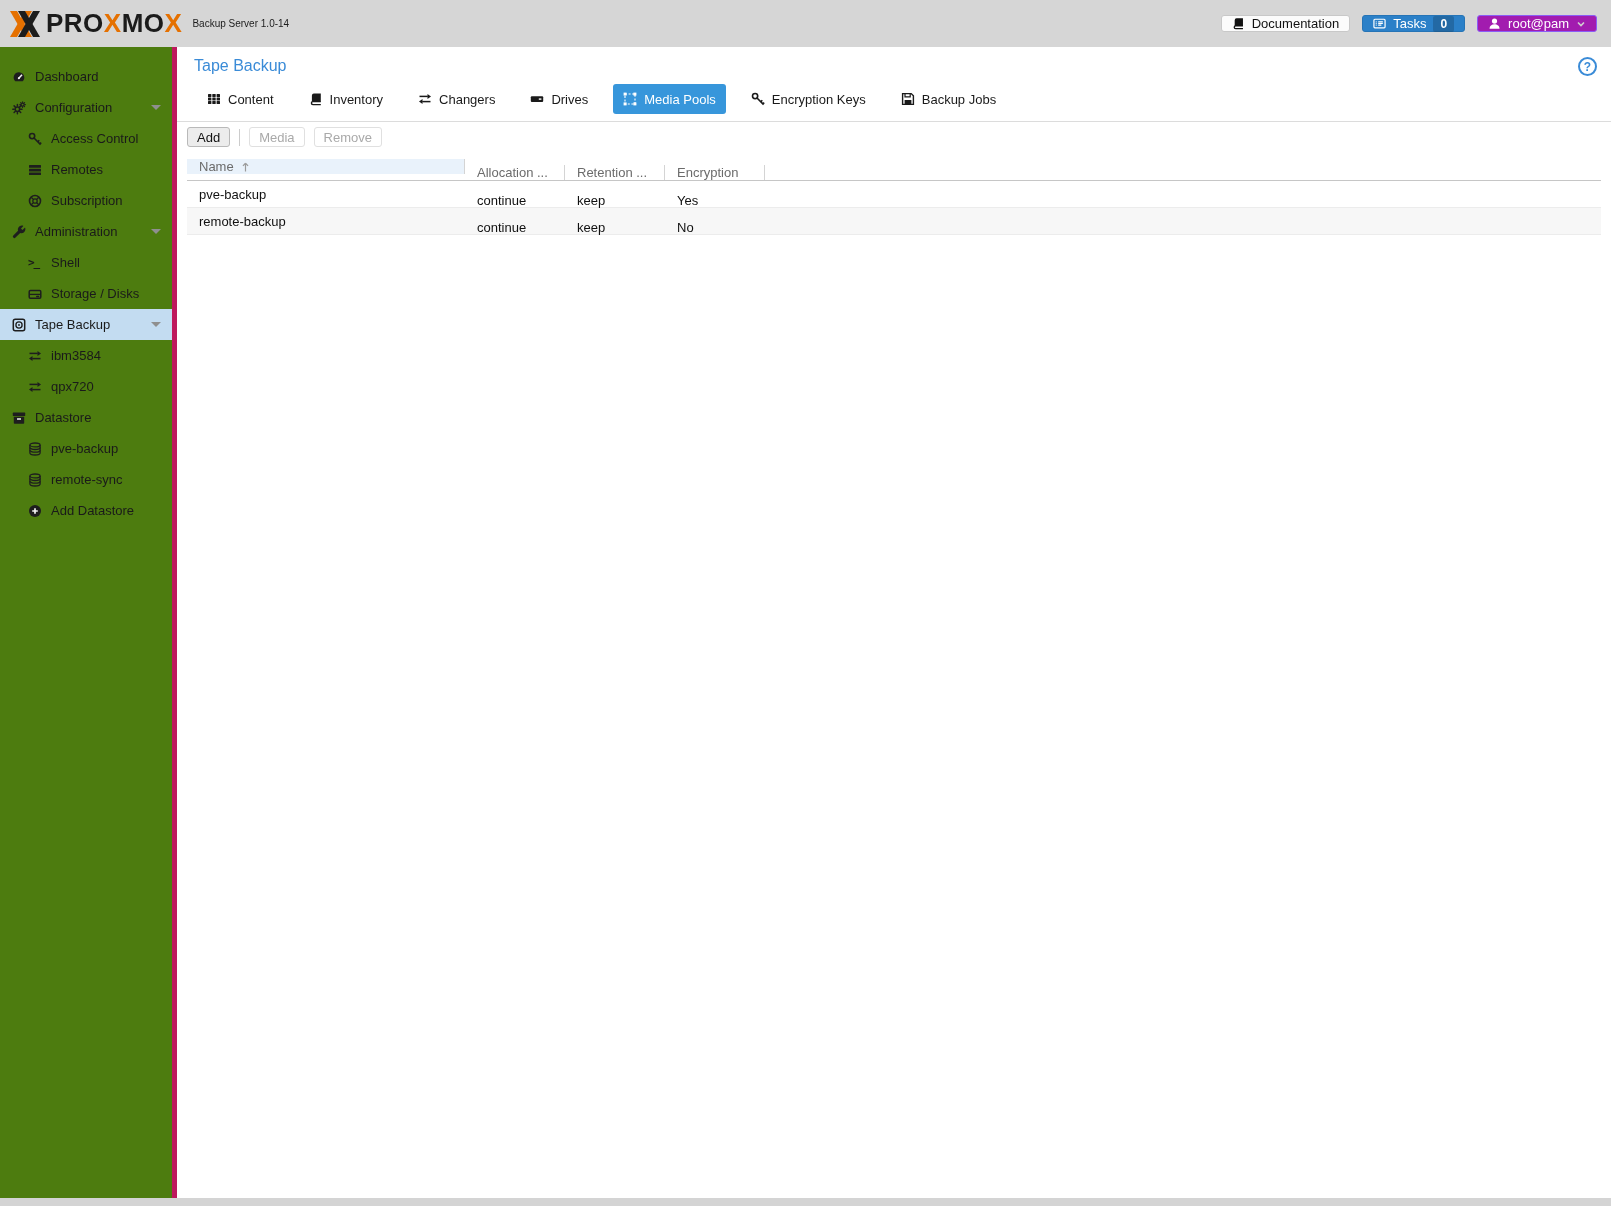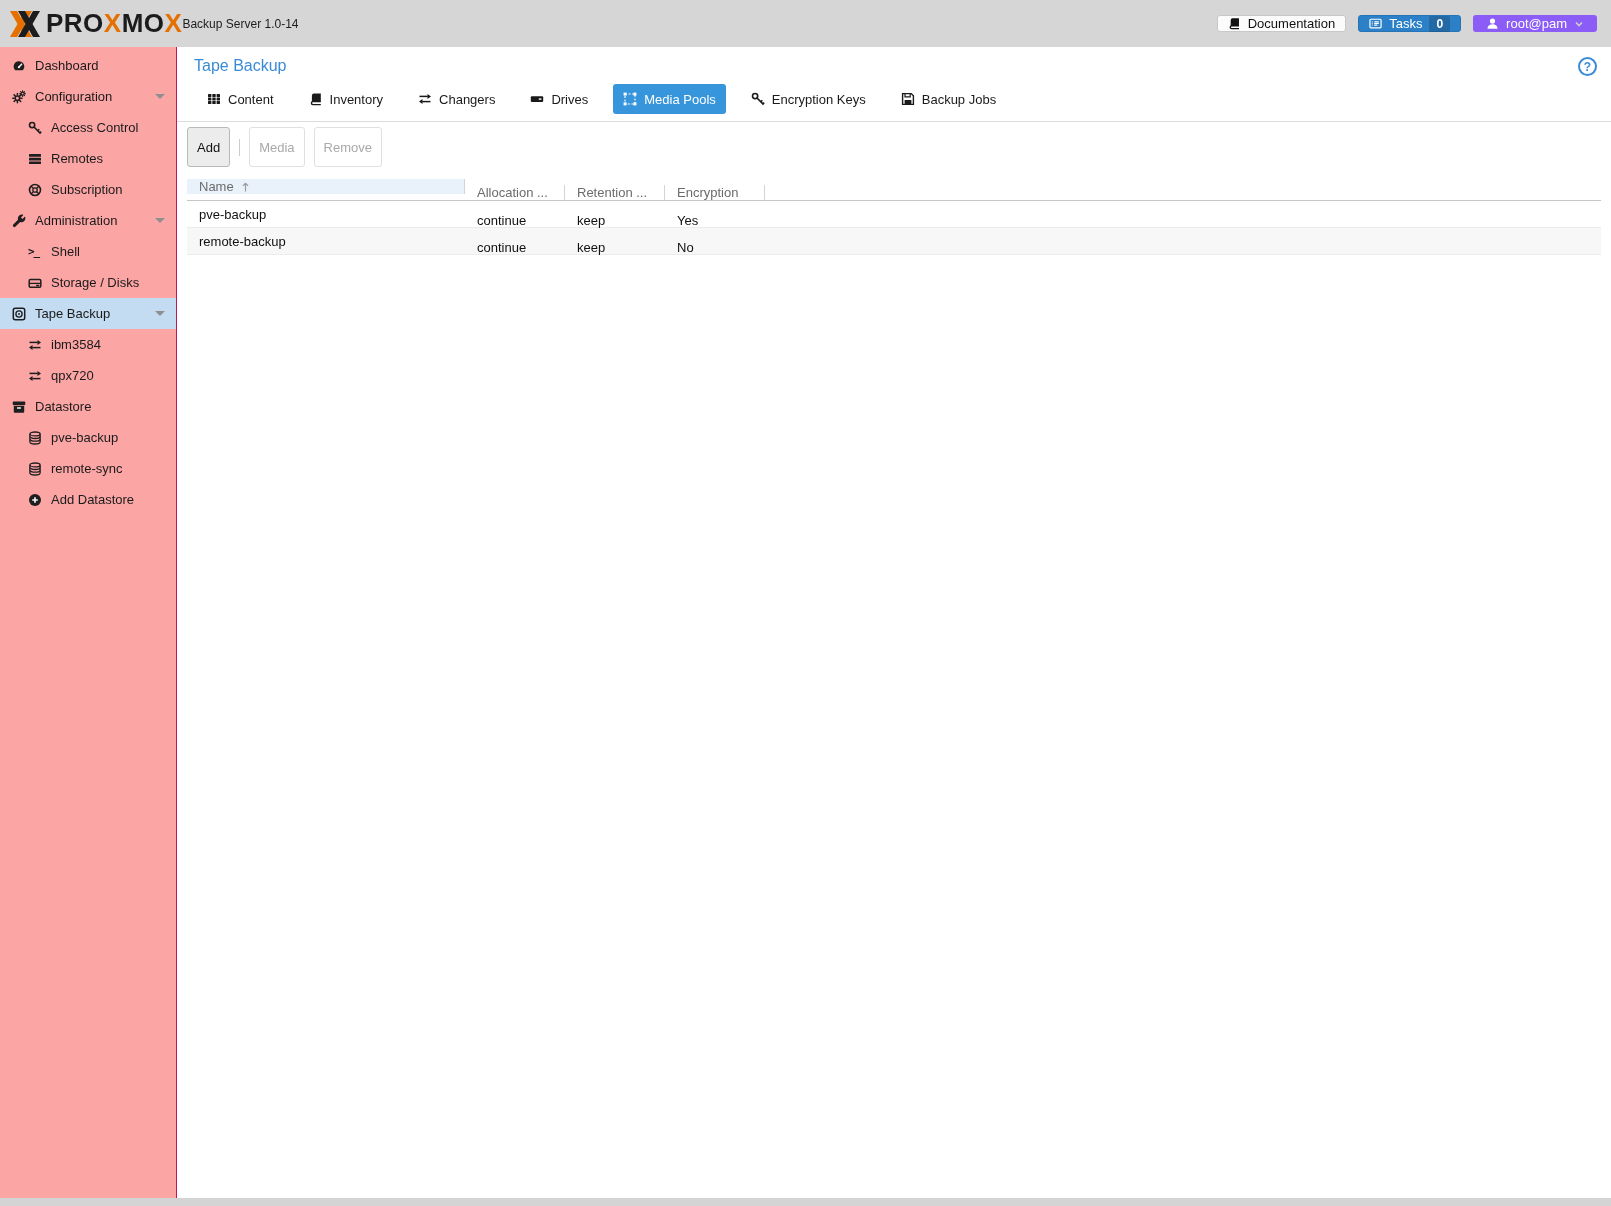--- a/index.html
+++ b/index.html
@@ -10,33 +10,33 @@
     color: #1a1a1a;
     background: #d4d4d4;
   }
   .app { width: 1611px; height: 1206px; display: flex; flex-direction: column; background: #d4d4d4; }
 
   
   .topbar { height: 47px; flex: 0 0 47px; background: #d6d6d6; display: flex; align-items: center; padding: 0 14px 0 10px; }
   .logo { display: flex; align-items: center; gap: 6px; }
   .logo-word { font-size: 26px; font-weight: bold; letter-spacing: 0.5px; color: #1b1b1b; }
   .logo-word .orange { color: #e57000; }
-  .product-title { margin-left: 0; font-size: 12px; color: #1d1d1d; }
+  .product-title { margin-left: 10px; font-size: 10px; color: #1d1d1d; }
   .topbar-right { margin-left: auto; display: flex; align-items: center; gap: 12px; }
   .tb-btn { height: 17px; display: inline-flex; align-items: center; gap: 7px; padding: 0 10px; border-radius: 3px; font-size: 13px; cursor: pointer; }
   .tb-btn .ic { width: 13px; height: 13px; }
   .btn-light { background: #fbfbfb; border: 1px solid #c8c8c8; color: #111; }
   .btn-blue { background: #2b80c8; border: 1px solid #2674b6; color: #fff; }
   .badge { background: rgba(0,0,0,0.18); color: #fff; border-radius: 2px; padding: 1px 7px; font-weight: bold; font-size: 12px; }
-  .btn-dark { background: #8b5cf6; border: 3px solid #8b5cf6; color: #fff; }
+  .btn-dark { background: #a21caf; border: 1px solid #8b5cf6; color: #fff; }
   .btn-dark .ic-sm { width: 10px; height: 10px; color: #cfcfcf; }
 
   
   .main { flex: 1; display: flex; margin-bottom: 8px; min-height: 0; }
-  .sidebar { width: 177px; flex: 0 0 177px; background: #fca5a5; border-right: 1px solid #be185d; padding-top: 3px; }
+  .sidebar { width: 177px; flex: 0 0 177px; background: #4d7c0f; border-right: 5px solid #be185d; padding-top: 14px; }
   .side-item { position: relative; height: 31px; display: flex; align-items: center; padding-left: 12px; cursor: pointer; }
   .side-item.lvl2 { padding-left: 28px; }
   .side-item.selected { background: #c3dcf1; }
   .side-item .ic { width: 14px; height: 14px; flex: 0 0 14px; margin-right: 9px; color: #1e1e1e; }
   .side-item .lbl { white-space: nowrap; }
   .caret { position: absolute; right: 11px; top: 13px; width: 0; height: 0; border-left: 5px solid transparent; border-right: 5px solid transparent; border-top: 5.5px solid #8f8f8f; }
   .term-ic { width: 14px; flex: 0 0 14px; margin-right: 9px; font-family: "DejaVu Sans Mono", monospace; font-weight: bold; font-size: 11px; letter-spacing: -1px; }
 
   
   .content { flex: 1; background: #fff; display: flex; flex-direction: column; min-width: 0; }
@@ -44,21 +44,21 @@
   .page-title { font-size: 16px; color: #3a8bd7; }
   .help-icon { width: 19px; height: 19px; border: 2px solid #3a8bd7; border-radius: 50%; color: #3a8bd7; font-size: 12px; font-weight: bold; display: inline-flex; align-items: center; justify-content: center; cursor: pointer; }
 
   .tabbar { display: flex; align-items: center; gap: 15px; padding: 4px 0 7px 20px; border-bottom: 1px solid #dcdcdc; }
   .tab { height: 30px; display: inline-flex; align-items: center; gap: 7px; padding: 0 10px; border-radius: 3px; color: #1a1a1a; cursor: pointer; }
   .tab .ic { width: 14px; height: 14px; color: #1a1a1a; }
   .tab.selected { background: #3796db; color: #fff; }
   .tab.selected .ic { color: #fff; }
 
   .toolbar { display: flex; align-items: center; gap: 9px; padding: 5px 10px 6px 10px; }
-  .t-btn { height: 40px; padding: 0 9px; border-radius: 3px; font-size: 13px; display: inline-flex; align-items: center; }
+  .t-btn { height: 20px; padding: 0 9px; border-radius: 3px; font-size: 13px; display: inline-flex; align-items: center; }
   .t-btn.enabled { background: #ececec; border: 1px solid #b9b9b9; color: #111; cursor: pointer; }
   .t-btn.disabled { background: transparent; border: 1px solid #e0e0e0; color: #a9a9a9; }
   .t-sep { width: 1px; height: 17px; background: #cccccc; }
 
   .grid { margin: 0 10px; }
   .g-head { display: flex; height: 28px; border-bottom: 1px solid #c6c6c6; align-items: center; }
   .g-th { display: flex; align-items: center; padding: 0 12px; color: #6b6b6b; border-right: 1px solid #d4d4d4; cursor: pointer; background: #fff; }
   .g-th.sorted { background: #e9f2fb; }
   .sort-ic { width: 11px; height: 13px; margin-left: 6px; }
   .col-name { width: 278px; flex: 0 0 278px; }

